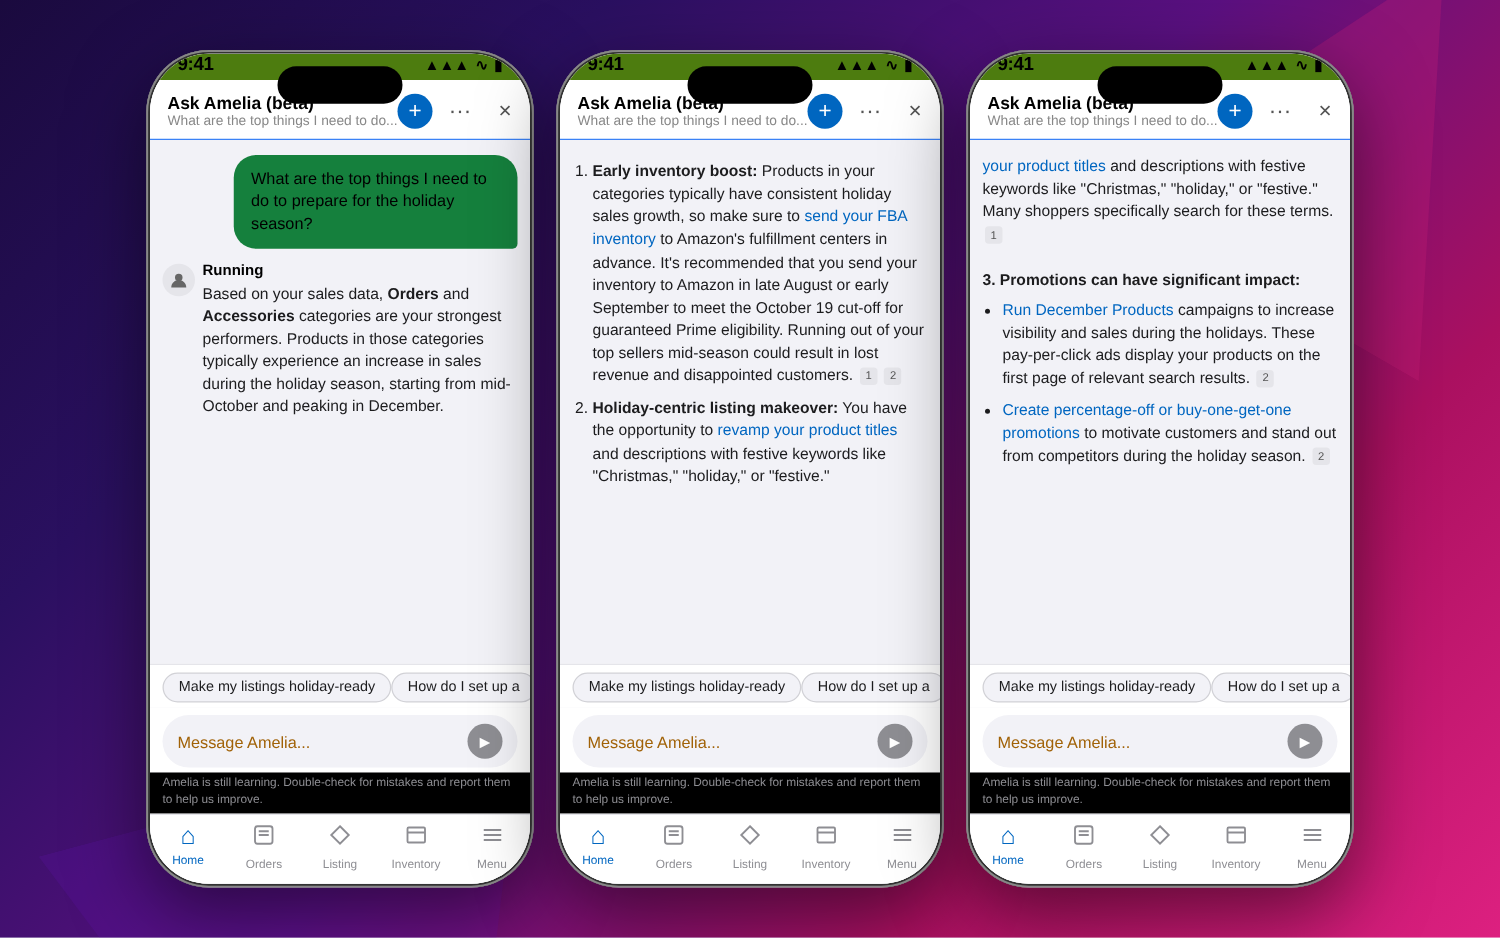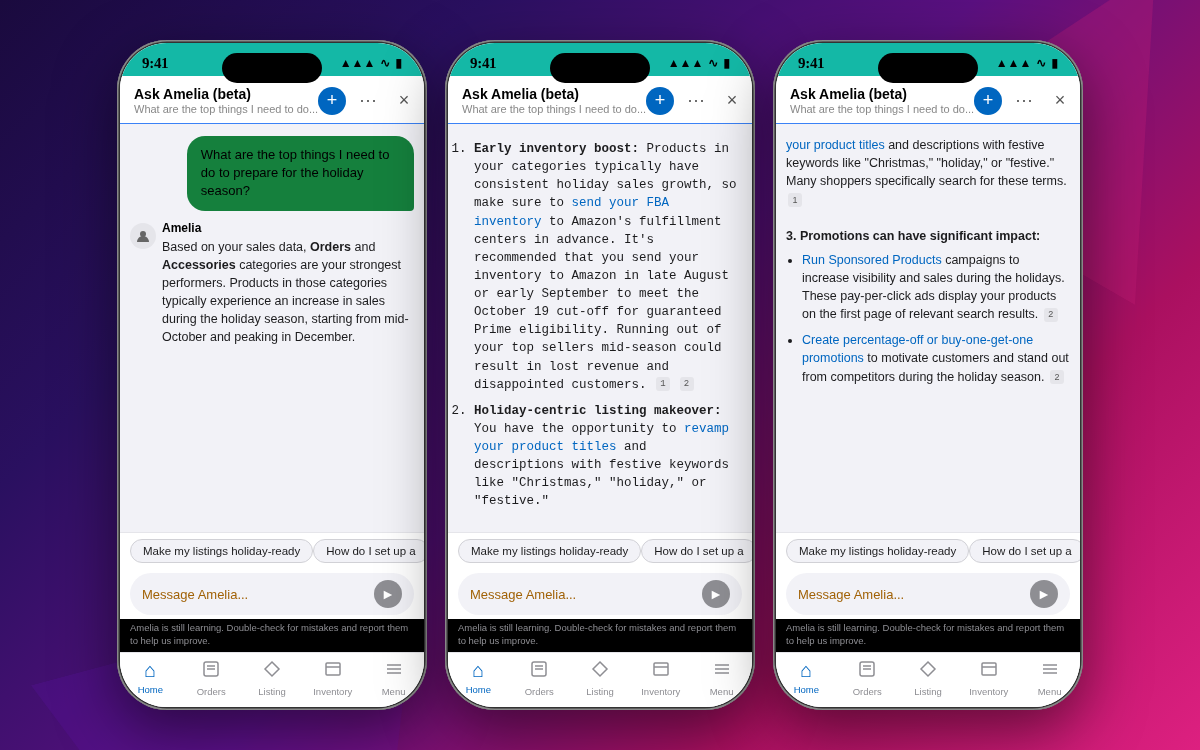--- a/index.html
+++ b/index.html
@@ -48,26 +48,25 @@
       background: #f2f2f7;
       display: flex;
       flex-direction: column;
     }
 
     
     .status-bar {
       display: flex;
       align-items: center;
       justify-content: space-between;
-      padding: 12px 22px 4px;
-      background: #14b8a6;
+      padding: 0 22px 4px;
+      background: #4d7c0f;
       font-size: 13px;
       font-weight: 600;
       flex-shrink: 0;
-      font-family: Liberation Serif, serif;
     }
 
     .status-time {
       font-size: 15px;
       font-weight: 700;
       letter-spacing: -0.3px;
     }
 
     .status-icons {
       display: flex;
@@ -213,21 +212,20 @@
     }
 
     .amelia-text a, .link-text {
       color: #0066c0;
       text-decoration: none;
     }
 
     .amelia-text ol {
       padding-left: 16px;
       margin-top: 4px;
-      font-family: Liberation Mono, monospace;
     }
 
     .amelia-text ul {
       padding-left: 16px;
       margin-top: 4px;
     }
 
     .amelia-text li {
       margin-bottom: 5px;
     }
@@ -415,21 +413,21 @@
         What are the top things I need to do to prepare for the holiday season?
       </div>
       <div class="amelia-section">
         <div class="amelia-avatar">
           <svg width="16" height="16" viewBox="0 0 16 16">
               <circle cx="8" cy="6" r="3" fill="#666"></circle>
               <path d="M2 14c0-3.3 2.7-6 6-6s6 2.7 6 6" fill="#666"></path>
             </svg>
         </div>
         <div class="amelia-content">
-          <div class="amelia-name">Amelia</div>
+          <div class="amelia-name">Running</div>
           <div class="amelia-text">
             Based on your sales data, <b>Orders</b> and <b>Accessories</b> categories are your strongest performers. Products in those categories typically experience an increase in sales during the holiday season, starting from mid-October and peaking in December.<br><br>
             <br><br>
           </div>
         </div>
       </div>
     </div>
 
     <div class="suggestion-area">
       <div class="chip">Make my listings holiday-ready</div>
@@ -612,21 +610,21 @@
           <button class="icon-btn" style="font-size:18px; color:#555;">×</button>
         </div>
       </div>
     </div>
 
     <div class="chat-area">
       <div class="amelia-text" style="font-size:12.5px; color:#1c1c1e; line-height:1.45;">
         <span class="link-text">your product titles</span> and descriptions with festive keywords like "Christmas," "holiday," or "festive." Many shoppers specifically search for these terms. <span class="ref-badge">1</span><br><br>
         <b>3. Promotions can have significant impact:</b><br>
         <ul style="margin-top:6px;">
-          <li style="margin-bottom:8px;"><span class="link-text">Run Sponsored Products</span> campaigns to increase visibility and sales during the holidays. These pay-per-click ads display your products on the first page of relevant search results. <span class="ref-badge">2</span></li>
+          <li style="margin-bottom:8px;"><span class="link-text">Run December Products</span> campaigns to increase visibility and sales during the holidays. These pay-per-click ads display your products on the first page of relevant search results. <span class="ref-badge">2</span></li>
           <li><span class="link-text">Create percentage-off or buy-one-get-one promotions</span> to motivate customers and stand out from competitors during the holiday season. <span class="ref-badge">2</span></li>
         </ul>
       </div>
     </div>
 
     <div class="suggestion-area">
       <div class="chip">Make my listings holiday-ready</div>
       <div class="chip">How do I set up a</div>
     </div>
 

